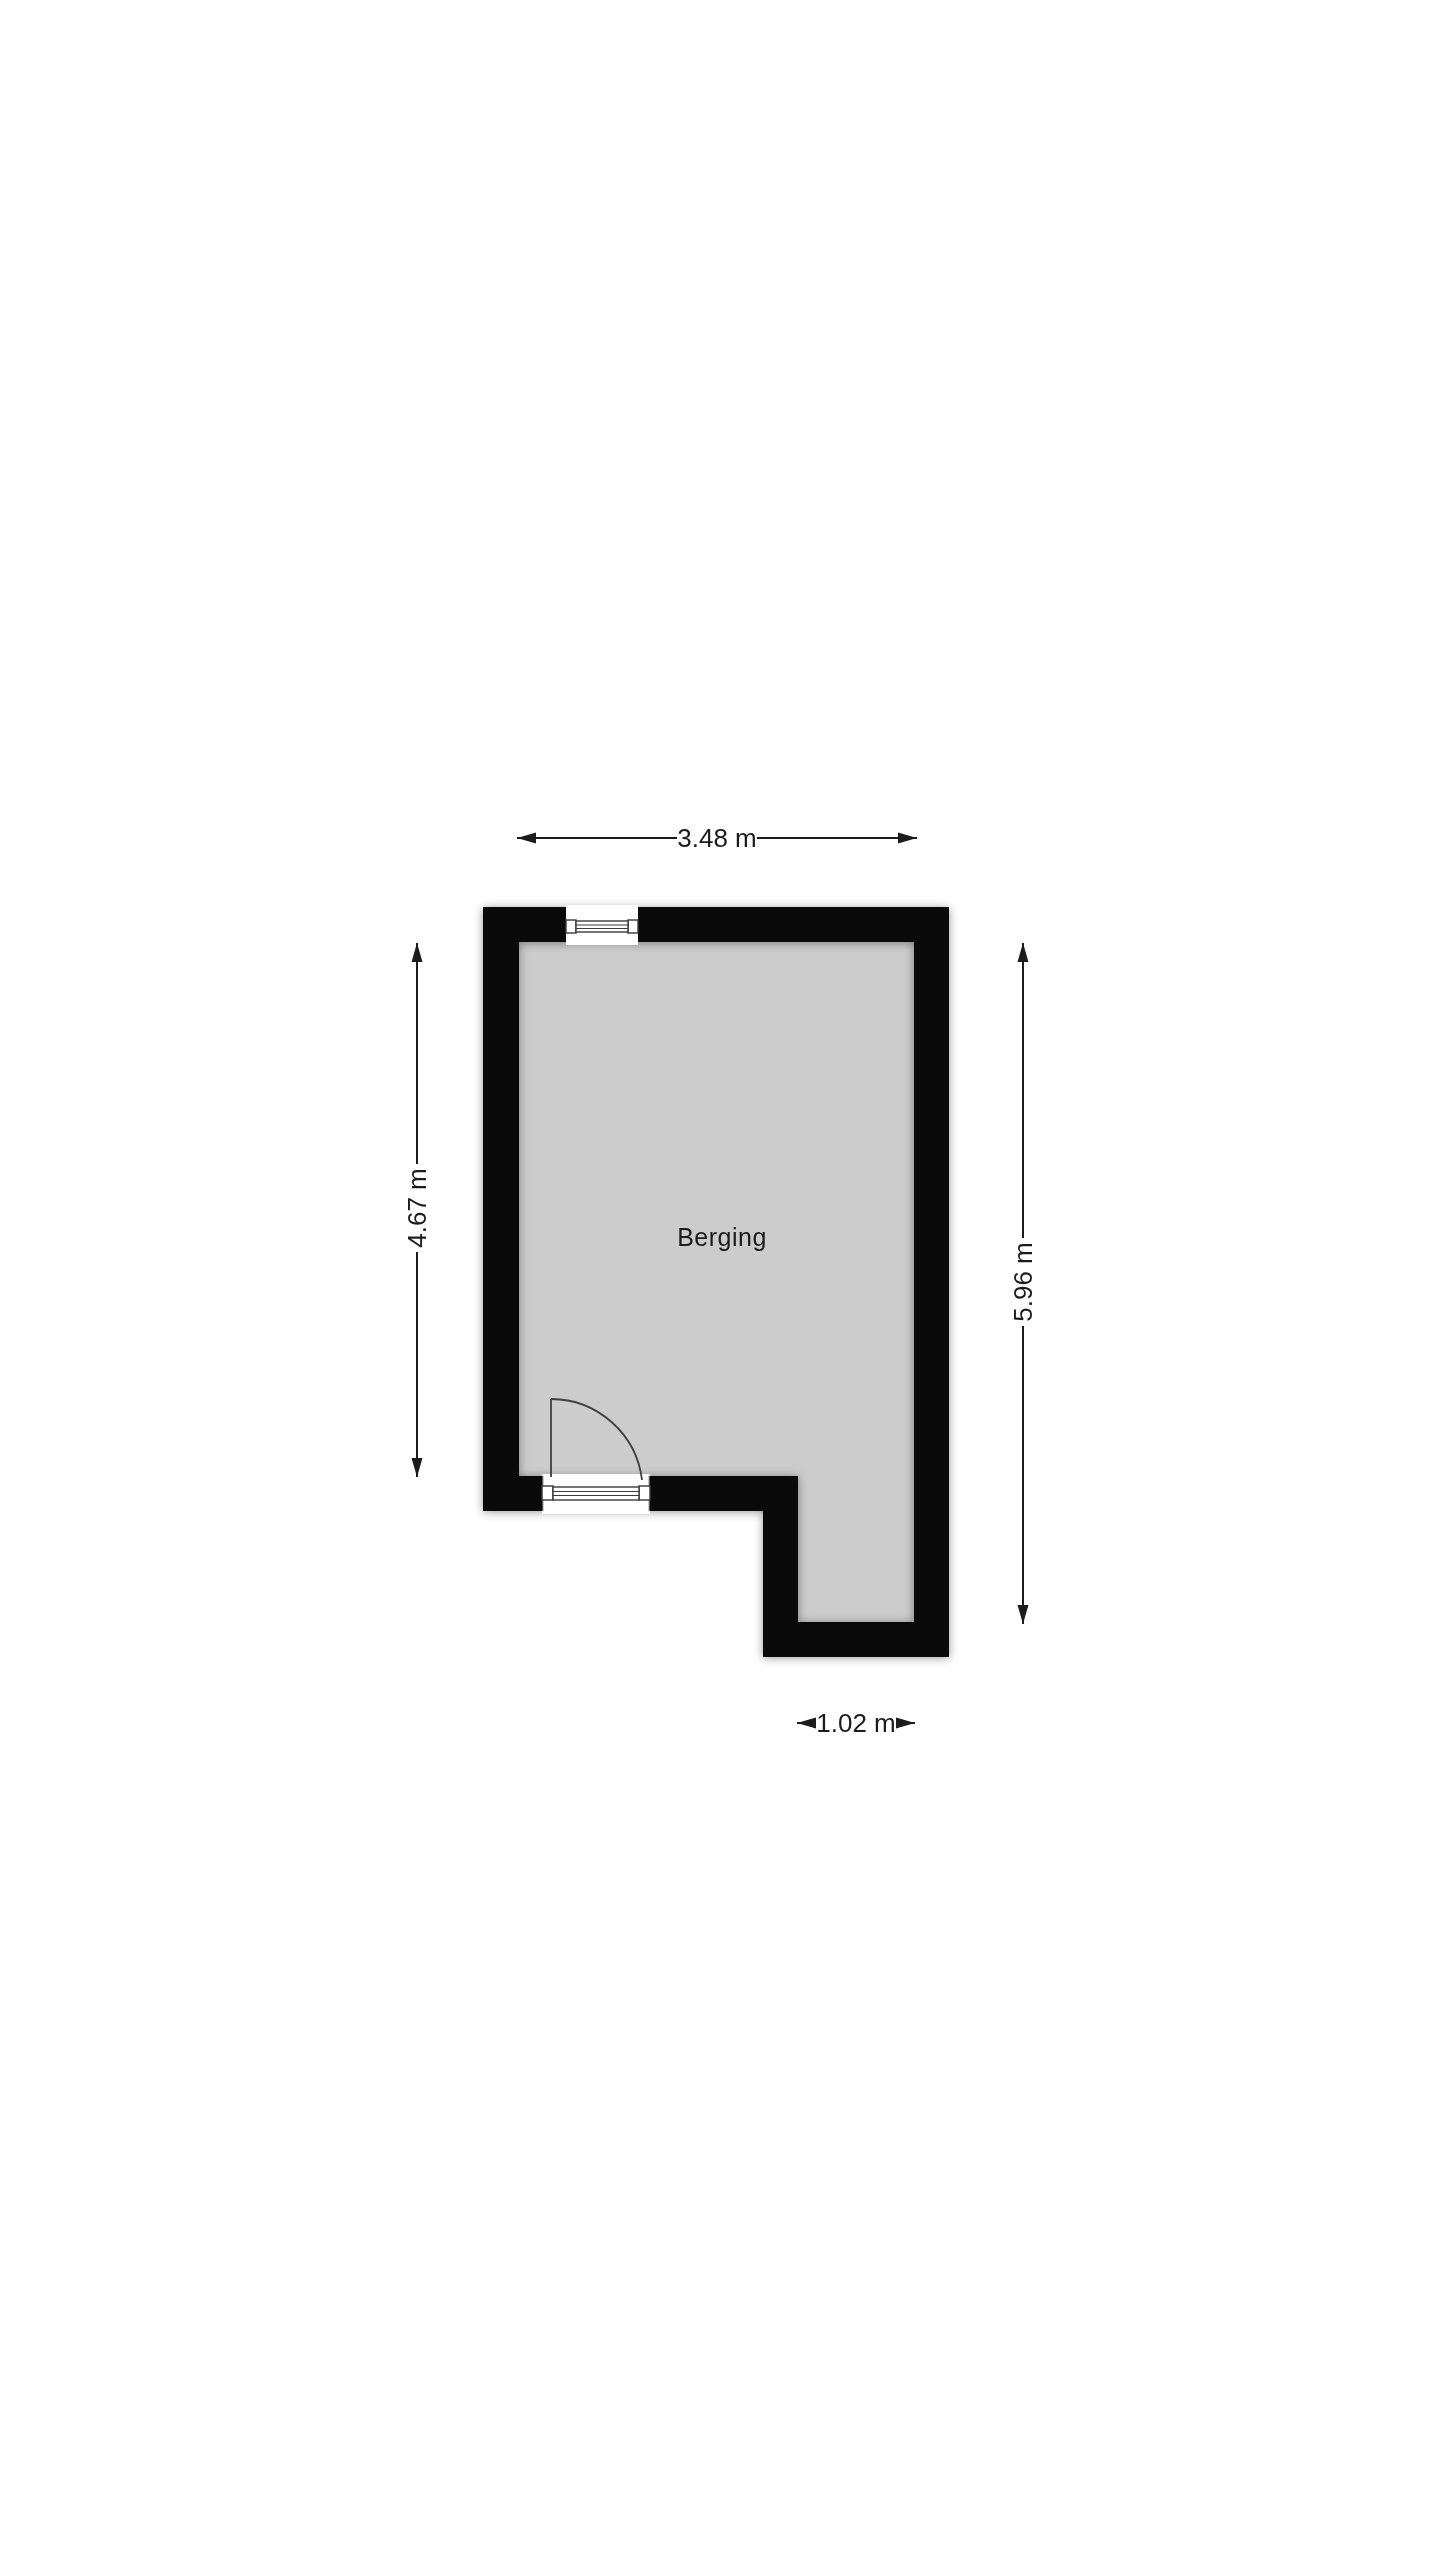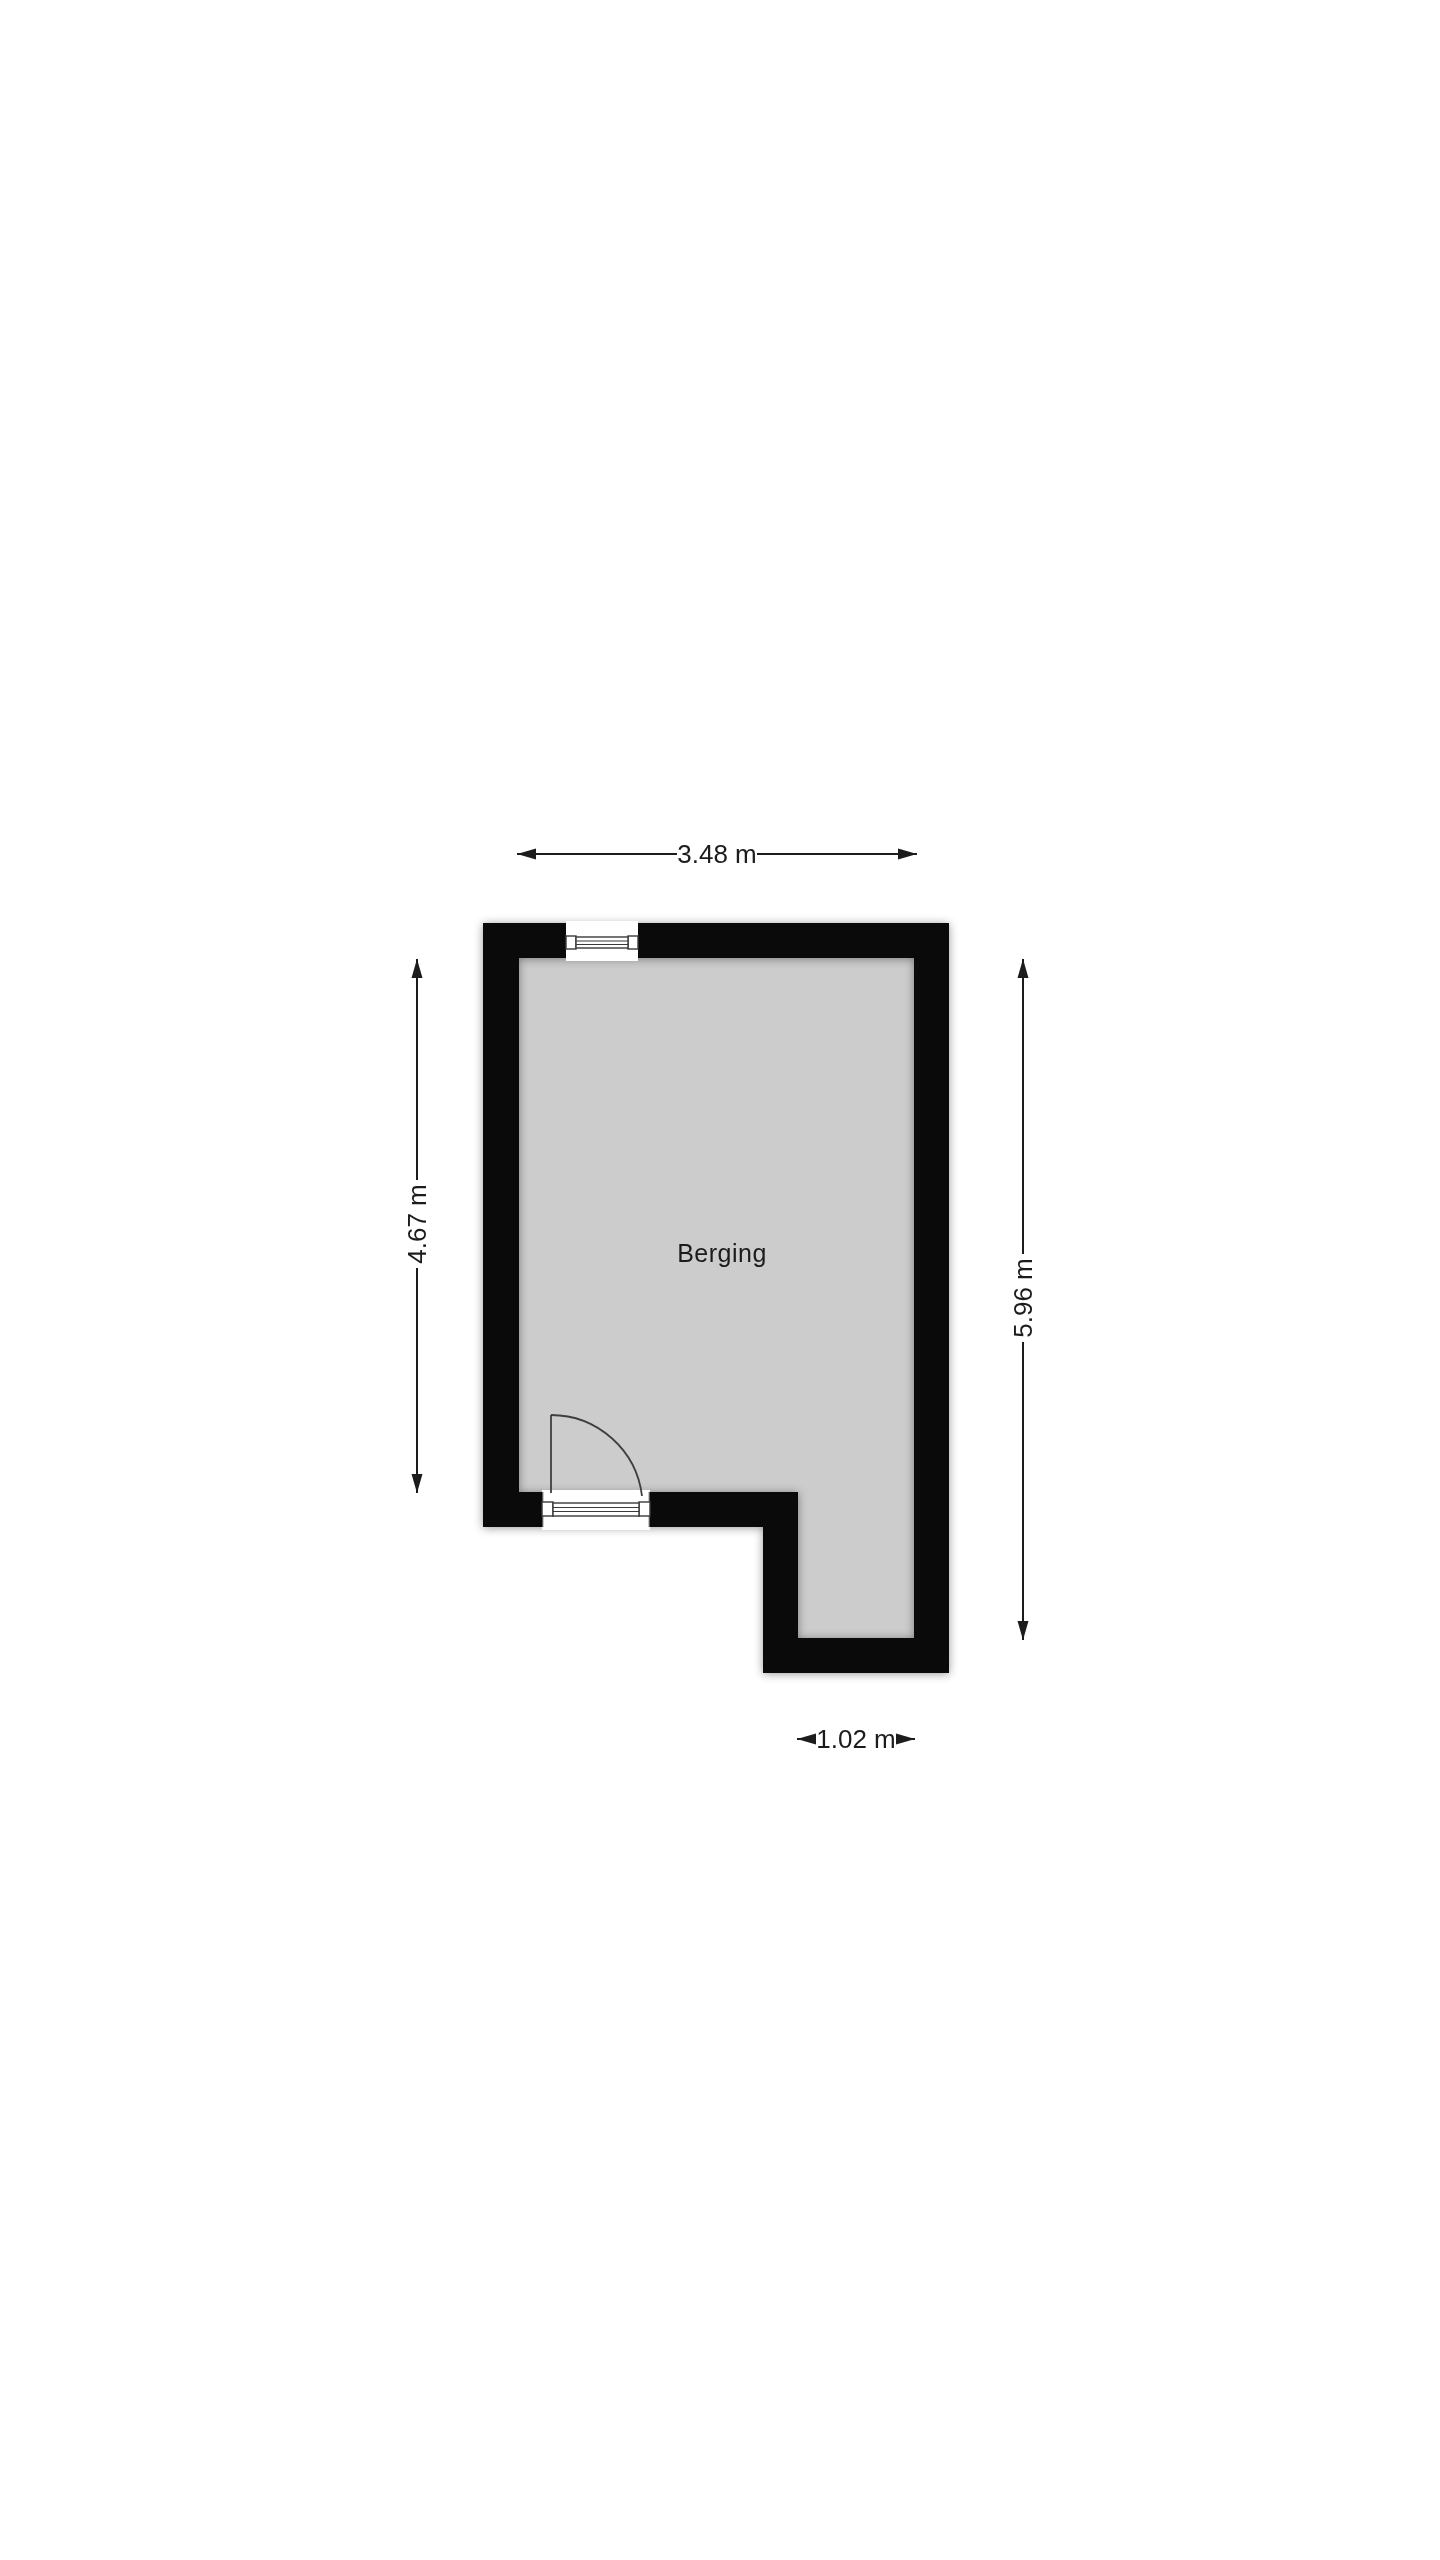--- a/index.html
+++ b/index.html
@@ -7,21 +7,20 @@
     padding: 0;
     background: var(--bg, #ffffff);
     font-family: "Liberation Sans", sans-serif;
   }
   .canvas {
     position: relative;
     width: 1440px;
     height: 2128px;
     background: var(--bg, #ffffff);
     overflow: hidden;
-    margin-top: 16px;
   }
   svg { display: block; }
 
   .floor       { fill: var(--floor, #cccccc); }
   .walls       { fill: var(--wall, #0a0a0a); fill-rule: evenodd; }
   .wall-shadow { filter: drop-shadow(0 1px 5px rgba(0,0,0,0.40)); }
   .opening     { fill: #ffffff; }
   .frame       { fill: #ffffff; stroke: #3a3a3a; stroke-width: 1.4; }
   .frame-line  { stroke: #3a3a3a; stroke-width: 1.2; fill: none; }
   .jamb-line   { stroke: #4a4a4a; stroke-width: 1.2; }

